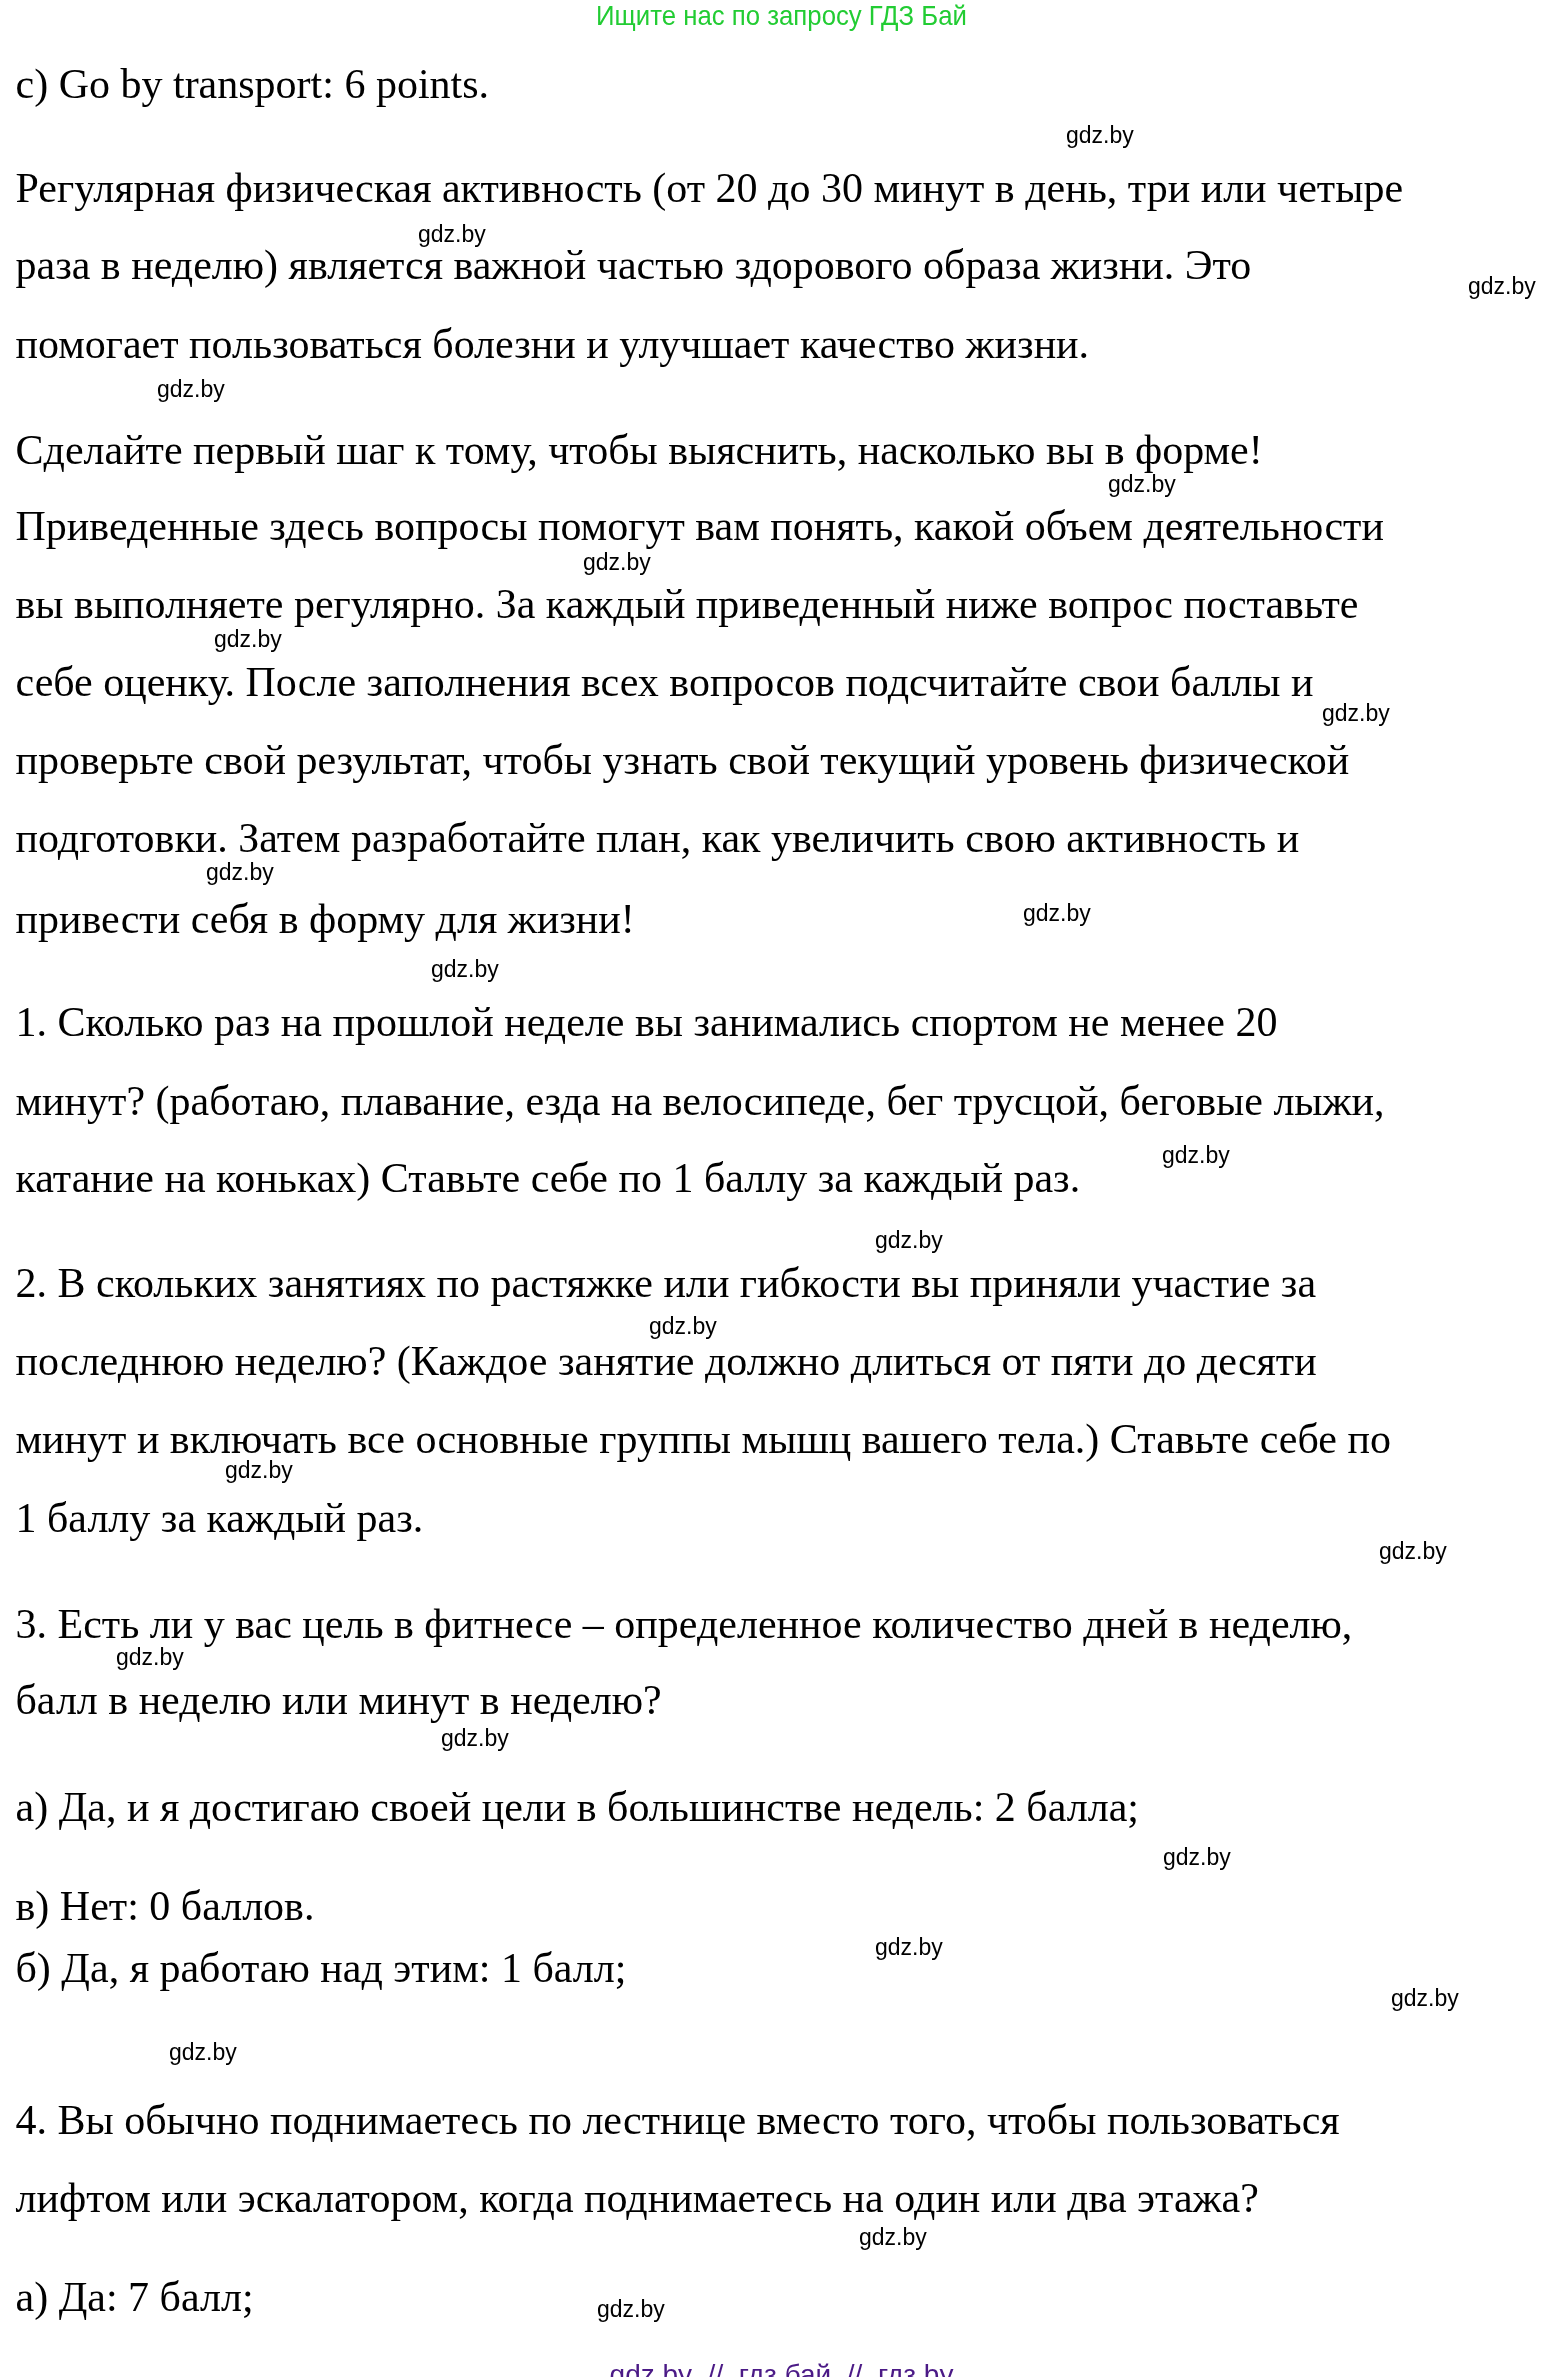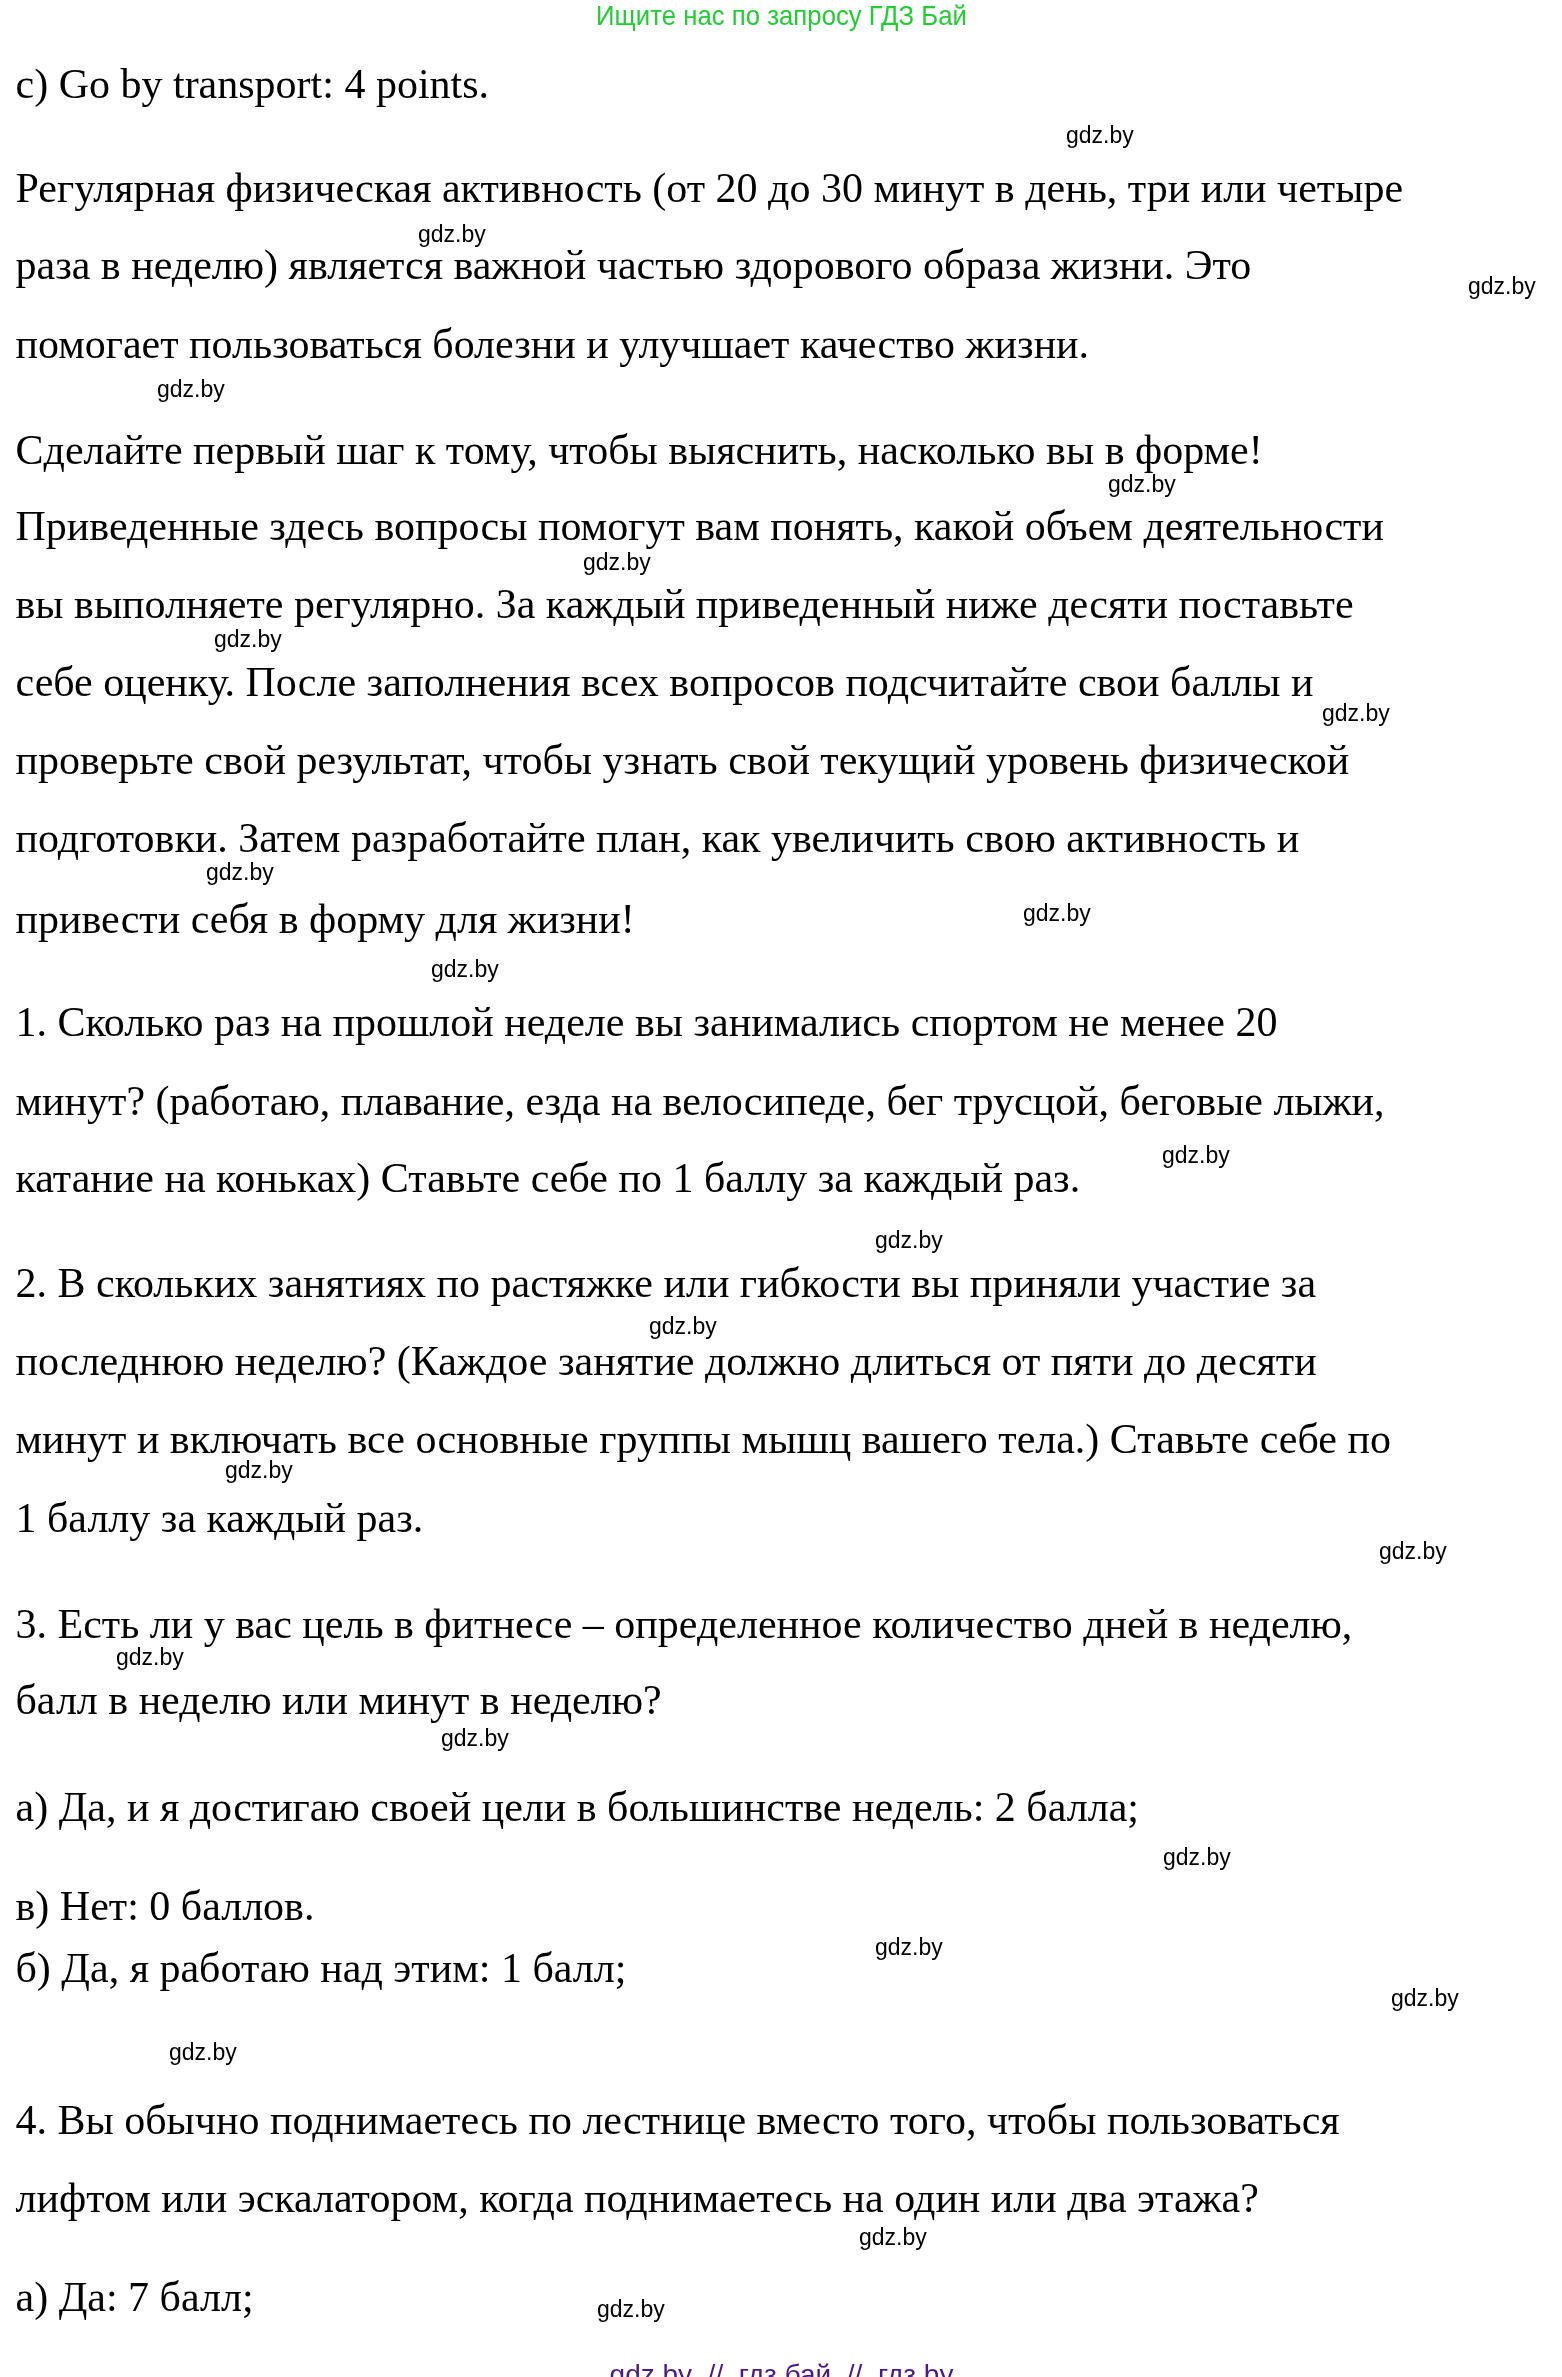--- a/index.html
+++ b/index.html
@@ -26,27 +26,27 @@
     font-family: "Liberation Sans", "DejaVu Sans", sans-serif;
     font-size: 28px; line-height: 31px; color: #4b1a86; white-space: pre;
   }
 </style>
 </head>
 <body>
 
 <div class="hdr">Ищите нас по запросу ГДЗ Бай</div>
 
 <div>
-  <div class="line" style="top:84px">c) Go by transport: 4 points.</div>
+  <div class="line" style="top:84px">c) Go by transport: 6 points.</div>
   <div class="line" style="top:188px">Регулярная физическая активность (от 20 до 30 минут в день, три или четыре</div>
   <div class="line" style="top:265px">раза в неделю) является важной частью здорового образа жизни. Это</div>
   <div class="line" style="top:344px">помогает пользоваться болезни и улучшает качество жизни.</div>
   <div class="line" style="top:450px">Сделайте первый шаг к тому, чтобы выяснить, насколько вы в форме!</div>
   <div class="line" style="top:526px">Приведенные здесь вопросы помогут вам понять, какой объем деятельности</div>
-  <div class="line" style="top:604px">вы выполняете регулярно. За каждый приведенный ниже десяти поставьте</div>
+  <div class="line" style="top:604px">вы выполняете регулярно. За каждый приведенный ниже вопрос поставьте</div>
   <div class="line" style="top:682px">себе оценку. После заполнения всех вопросов подсчитайте свои баллы и</div>
   <div class="line" style="top:760px">проверьте свой результат, чтобы узнать свой текущий уровень физической</div>
   <div class="line" style="top:838px">подготовки. Затем разработайте план, как увеличить свою активность и</div>
   <div class="line" style="top:919px">привести себя в форму для жизни!</div>
   <div class="line" style="top:1022px">1. Сколько раз на прошлой неделе вы занимались спортом не менее 20</div>
   <div class="line" style="top:1101px">минут? (работаю, плавание, езда на велосипеде, бег трусцой, беговые лыжи,</div>
   <div class="line" style="top:1178px">катание на коньках) Ставьте себе по 1 баллу за каждый раз.</div>
   <div class="line" style="top:1283px">2. В скольких занятиях по растяжке или гибкости вы приняли участие за</div>
   <div class="line" style="top:1361px">последнюю неделю? (Каждое занятие должно длиться от пяти до десяти</div>
   <div class="line" style="top:1439px">минут и включать все основные группы мышц вашего тела.) Ставьте себе по</div>

